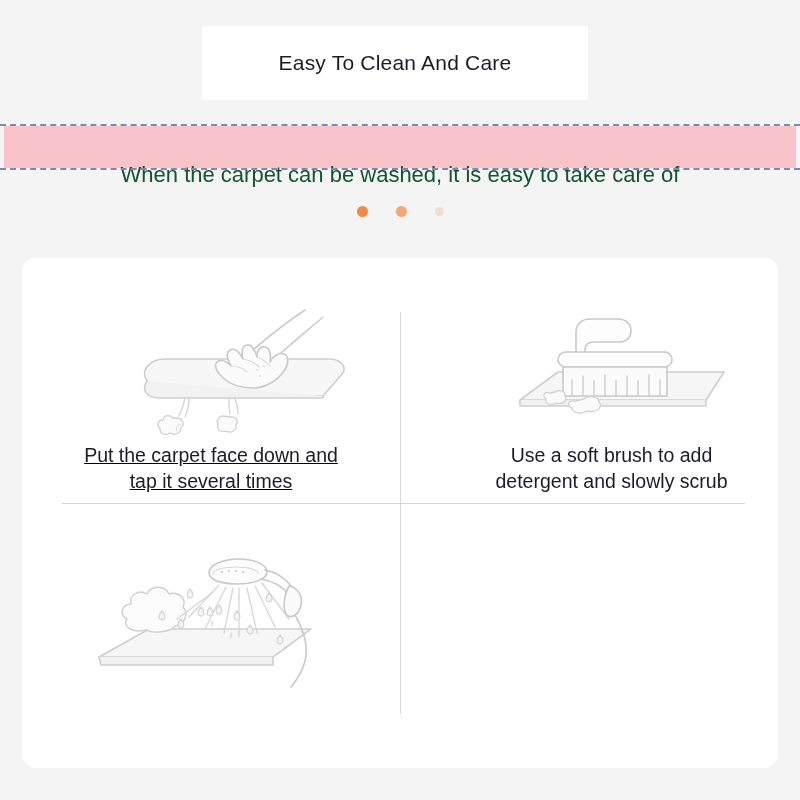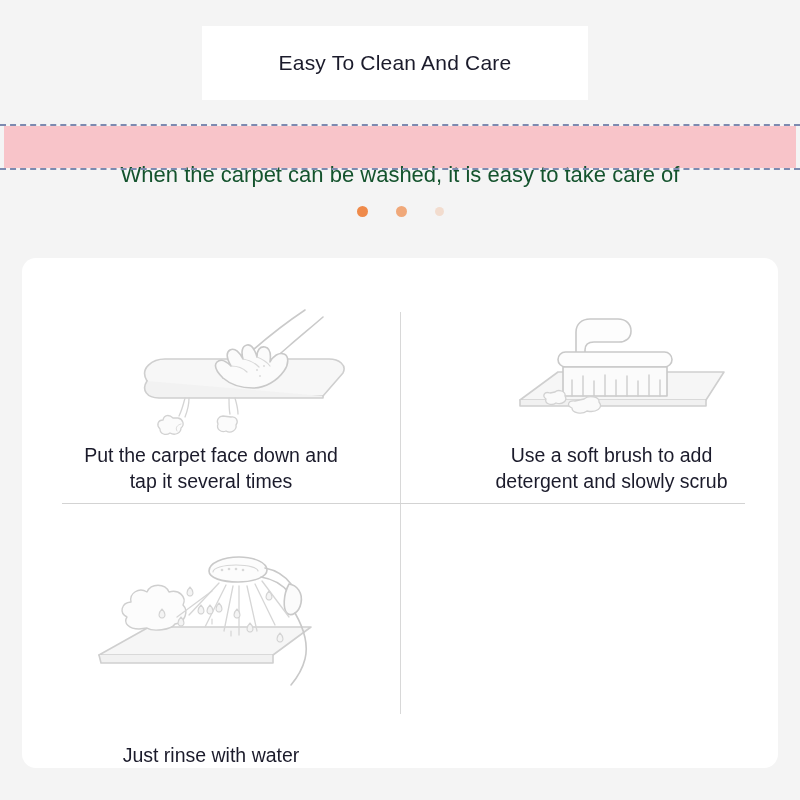--- a/index.html
+++ b/index.html
@@ -156,21 +156,21 @@
   .panel-caption {
     font-size: 19.5px;
     color: #1b1b2b;
     line-height: 1.35;
     text-align: center;
     white-space: pre-line;
     padding: 0 14px;
   }
 
   
-  .p1 { padding-top: 28px; }
+  .p1 { padding-top: 28px; text-decoration: underline; }
   .p1 .panel-art { height: 150px; }
   .p1 .panel-caption { margin-top: 6px; }
 
   .p2 { padding-top: 30px; margin-left: 45px; }
   .p2 .panel-art { height: 148px; }
   .p2 .panel-caption { margin-top: 6px; }
 
   .p3 { padding-top: 38px; }
   .p3 .panel-art { height: 150px; }
   .p3 .panel-caption { margin-top: 24px; }
@@ -332,17 +332,16 @@
           <path d="M137 76 C137 74 139 71 140 70 C141 71 143 74 143 76 C143 78 141 79 140 79 C139 79 137 78 137 76 Z" fill="#f4f4f4" stroke="#d4d4d4" stroke-width="1.1"></path>
           <path d="M155 74 C155 72 157 69 158 68 C159 69 161 72 161 74 C161 76 159 77 158 77 C157 77 155 76 155 74 Z" fill="#f4f4f4" stroke="#d4d4d4" stroke-width="1.1"></path>
           <path d="M173 80 C173 78 175 75 176 74 C177 75 179 78 179 80 C179 82 177 83 176 83 C175 83 173 82 173 80 Z" fill="#f4f4f4" stroke="#d4d4d4" stroke-width="1.1"></path>
           <path d="M186 94 C186 92 188 89 189 88 C190 89 192 92 192 94 C192 96 190 97 189 97 C188 97 186 96 186 94 Z" fill="#f4f4f4" stroke="#d4d4d4" stroke-width="1.1"></path>
           <path d="M205 62 C205 60 207 57 208 56 C209 57 211 60 211 62 C211 64 209 65 208 65 C207 65 205 64 205 62 Z" fill="#f4f4f4" stroke="#d4d4d4" stroke-width="1.1"></path>
           <path d="M216 104 C216 102 218 99 219 98 C220 99 222 102 222 104 C222 106 220 107 219 107 C218 107 216 106 216 104 Z" fill="#f4f4f4" stroke="#d4d4d4" stroke-width="1.1"></path>
           <path d="M170 96 L170 101" stroke="#d6d6d6" stroke-width="1.2"></path>
           <path d="M151 84 L151 89" stroke="#d6d6d6" stroke-width="1.2"></path>
         </svg>
       </div>
-      <div class="panel-caption">Just rinse with water</div>
     </div>
 
   </div>
 </div>
 
 </body></html>

